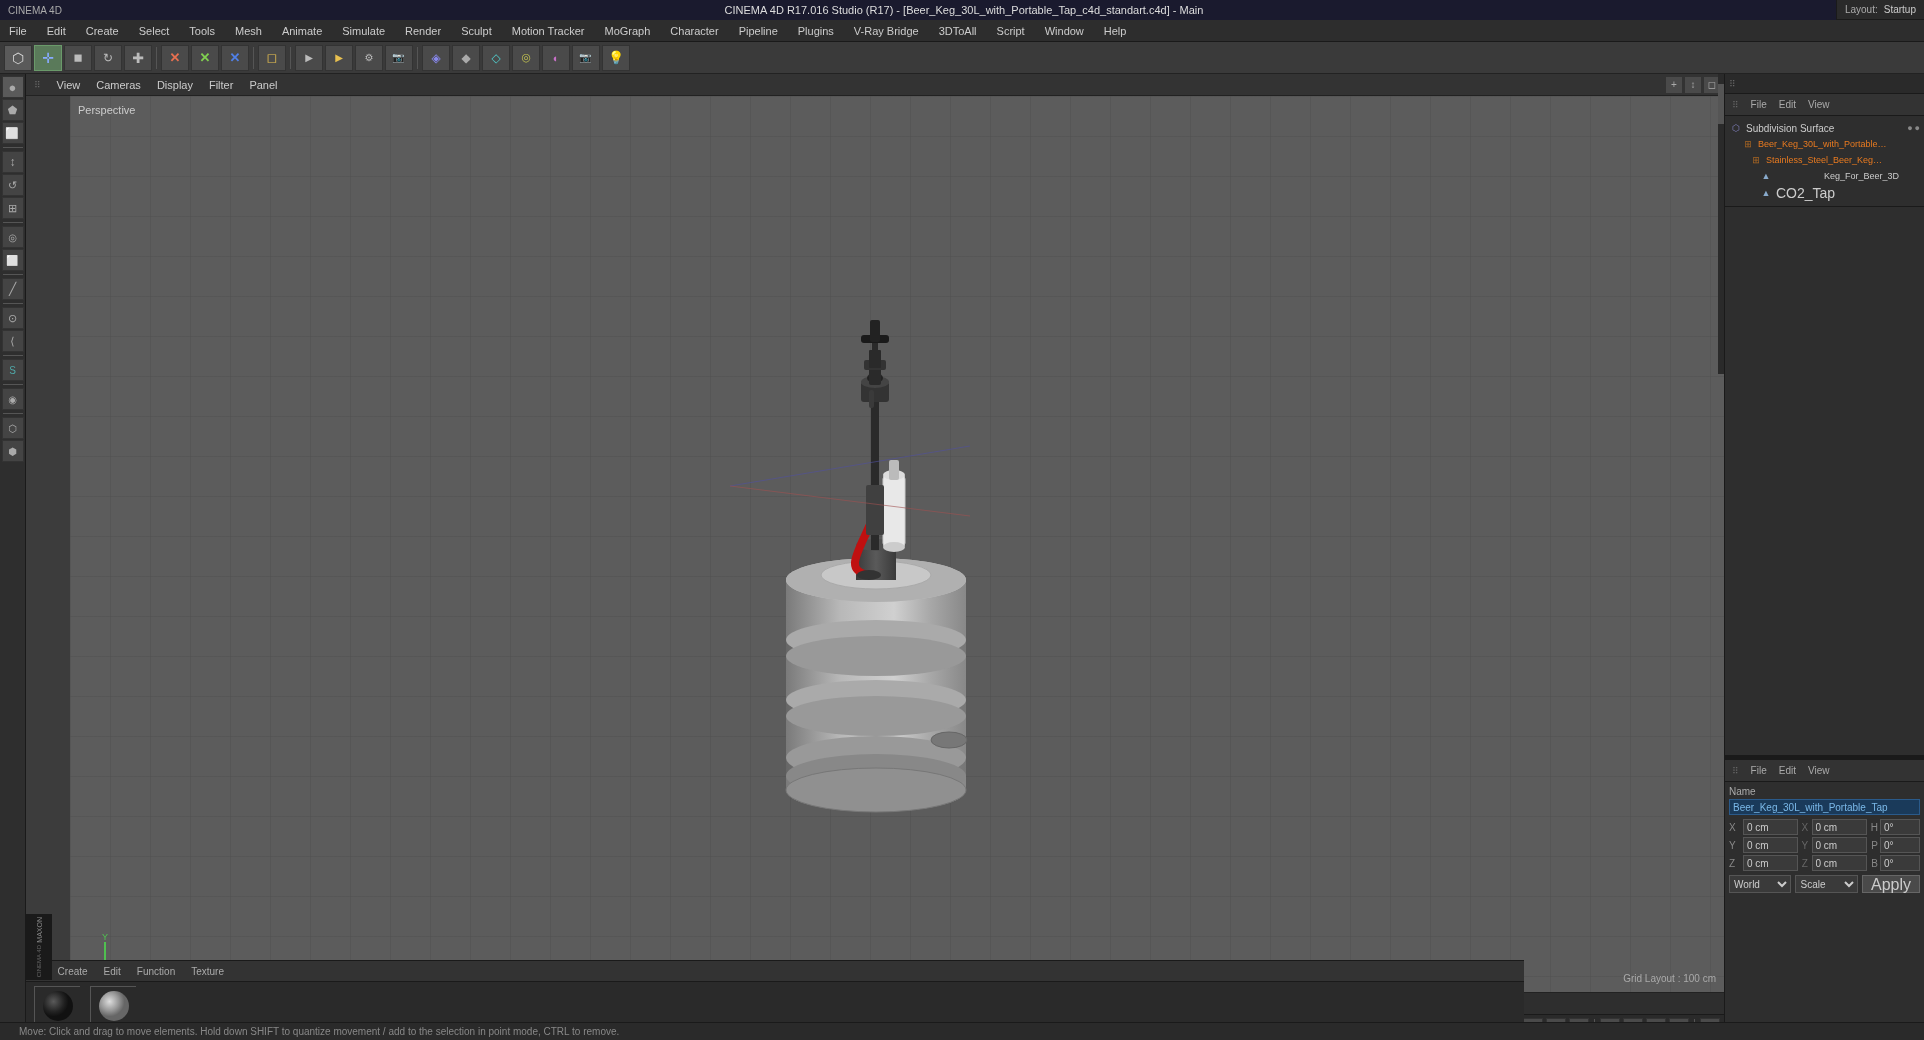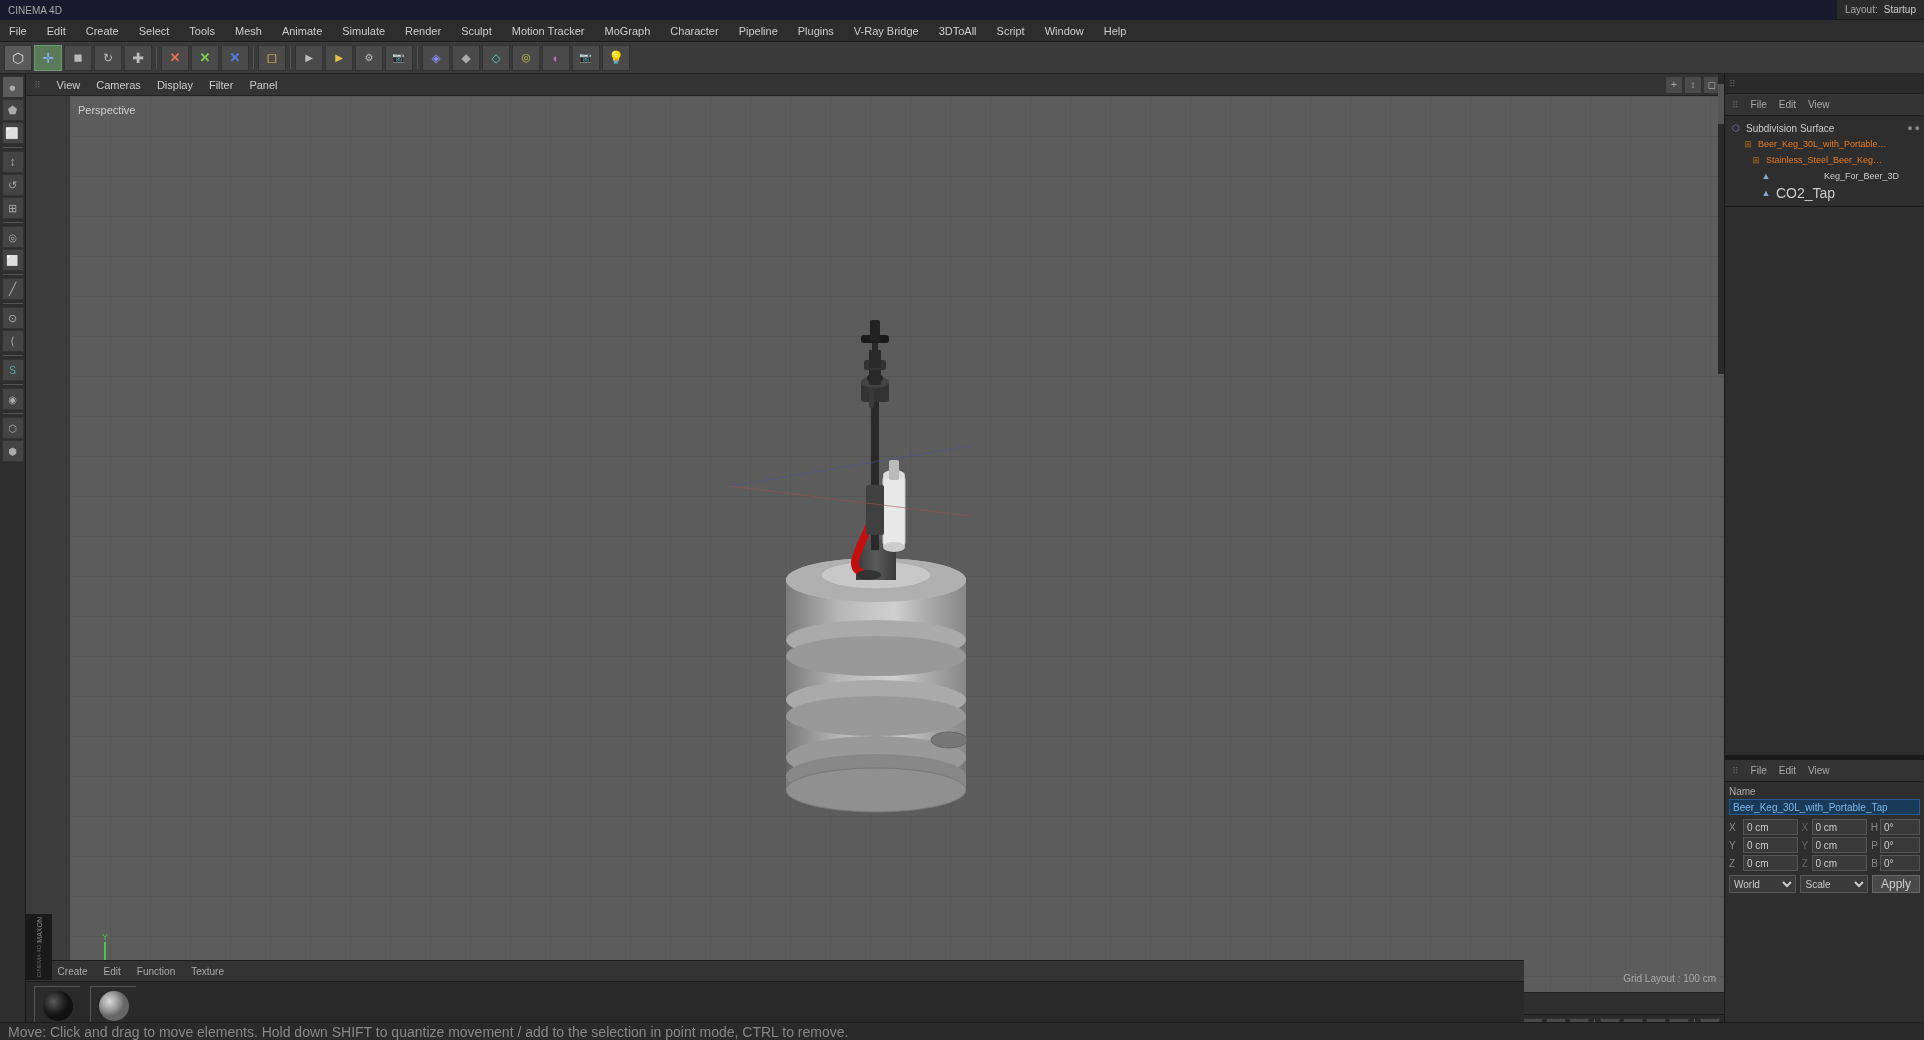--- a/index.html
+++ b/index.html
@@ -348,21 +348,21 @@
       border: 1px solid #555;
       color: #ccc;
       font-size: 10px;
     }
     .apply-btn {
       height: 18px;
       padding: 0 8px;
       background: #4a4a4a;
       border: 1px solid #666;
       color: #ccc;
-      font-size: 12px;
+      font-size: 16px;
       cursor: pointer;
     }
 
     
     .obj-name-row {
       display: flex;
       align-items: center;
       margin-bottom: 4px;
     }
     .obj-name-input {
@@ -422,22 +422,22 @@
     #status-bar {
       position: absolute;
       bottom: 0;
       left: 0;
       right: 0;
       height: 18px;
       background: #2a2a2a;
       border-top: 1px solid #1a1a1a;
       display: flex;
       align-items: center;
-      padding: 0 8px;
-      font-size: 14px;
+      padding: 0 19px;
+      font-size: 10px;
       color: #888;
       z-index: 100;
     }
 
     
     #maxon-logo {
       position: absolute;
       bottom: 60px;
       left: 0;
       width: 26px;
@@ -467,20 +467,21 @@
     }
 
     
     .keg-svg { display: block; }
   </style>
 </head>
 <body>
 
 <div id="title-bar">
   <span style="font-size:10px; color:#aaa;">CINEMA 4D</span>
+  <span class="title">CINEMA 4D R17.016 Studio (R17) - [Beer_Keg_30L_with_Portable_Tap_c4d_standart.c4d] - Main</span>
   <div id="title-controls">
     <span>_</span>
     <span>□</span>
     <span style="background:#7a3a3a;">✕</span>
   </div>
 </div>
 
 <div id="top-right-layout">
   <span>Layout:</span>
   <span style="color:#ccc;">Startup</span>

